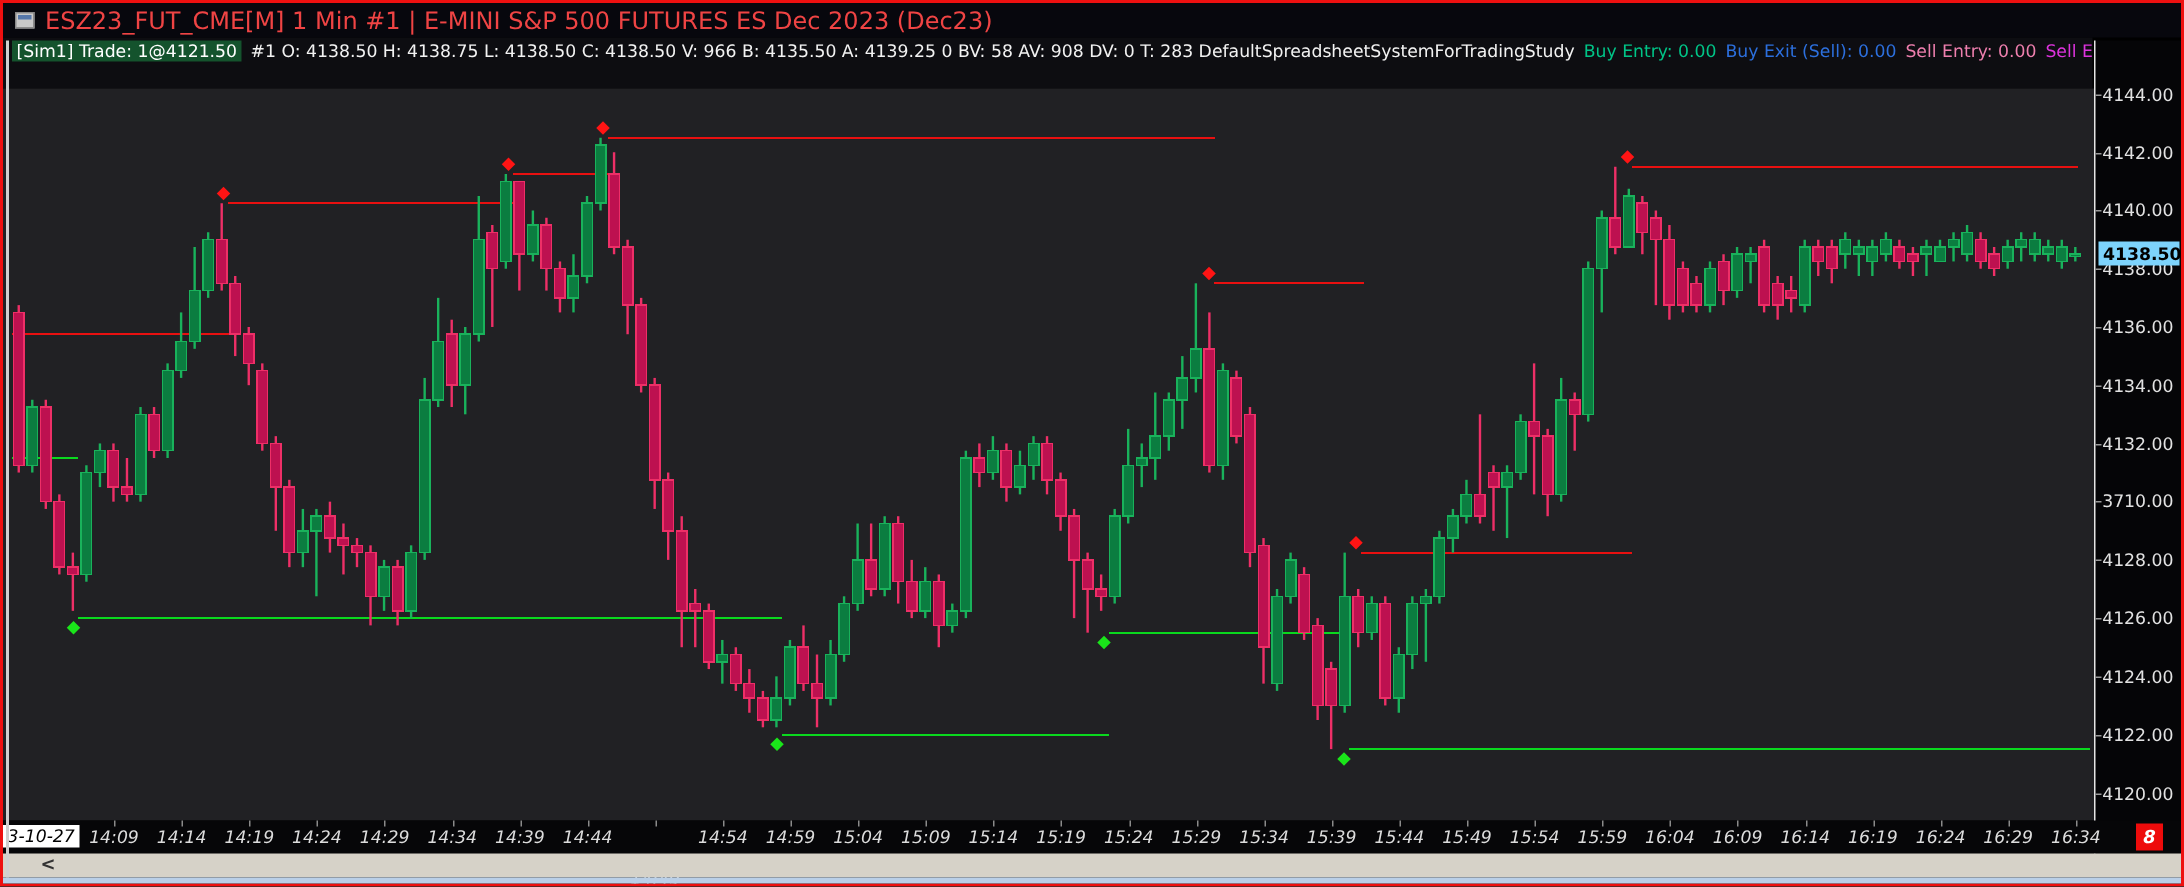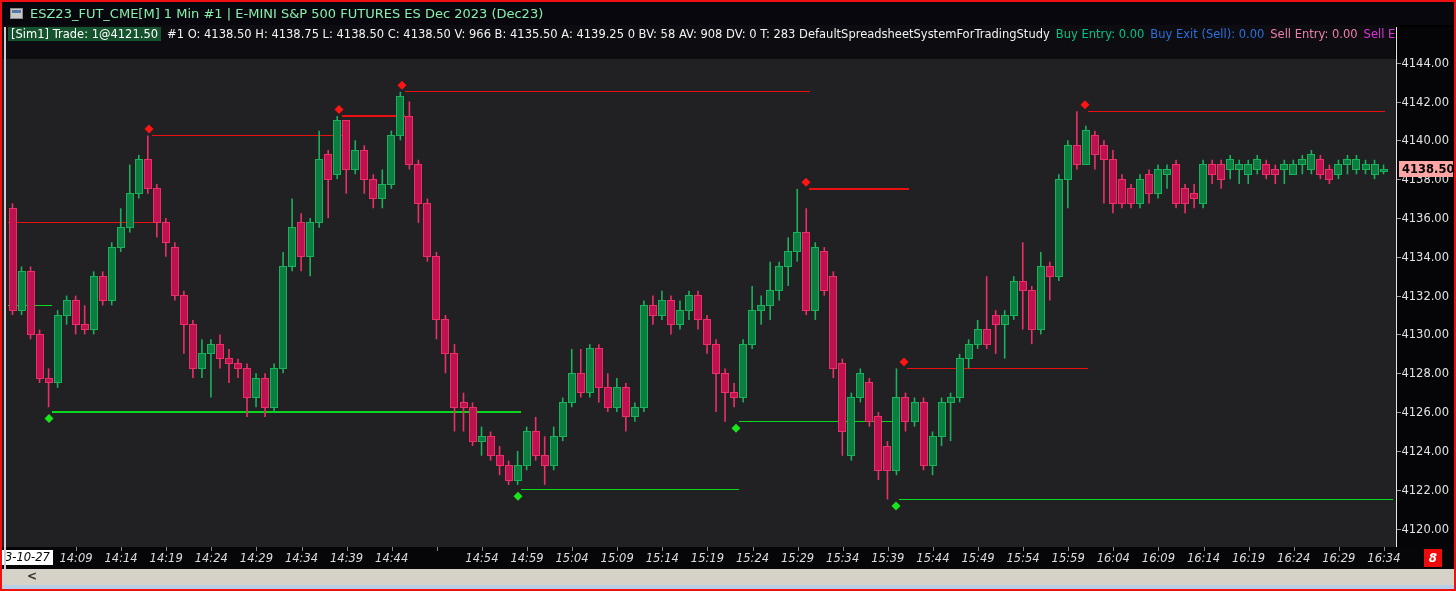--- a/index.html
+++ b/index.html
@@ -5,21 +5,21 @@
   * { margin:0; padding:0; box-sizing:border-box; }
   html,body { background:#4a4a4a; }
   .window {
     position:relative; width:1456px; height:591px;
     border:2px solid #ee1010; background:#000;
     font-family:"DejaVu Sans","Liberation Sans",sans-serif;
     overflow:hidden;
   }
   .titlebar {
     position:absolute; left:0; top:0; width:1452px; height:23px;
-    background:#07070d; color:#86efac; font-size:13px;
+    background:#07070d; color:#ef4444; font-size:16px;
     display:flex; align-items:center; white-space:nowrap;
   }
   .app-icon { display:inline-block; width:13px; height:11px; margin:0 7px 0 8px;
     background:#c8c8c8; border:1px solid #8a8a8a; position:relative; }
   .app-icon::after{ content:""; position:absolute; left:1px; top:1px; right:1px; height:3px; background:#5577aa;}
   .infobar {
     position:absolute; left:0; top:23px; width:1393px; height:34px;
     background:#0d0d11; color:#f2f2f2; font-size:11.5px; line-height:16px;
     padding:1px 0 0 6px; white-space:nowrap; overflow:hidden;
   }
@@ -31,21 +31,21 @@
   }
   .price-axis {
     position:absolute; left:1394px; top:25px; width:58px; height:542px;
     background:#050507; border-left:1px solid #e6e6e6; color:#e2e2e2;
     font-size:11.5px;
   }
   .plabel { position:absolute; right:5px; height:14px; line-height:14px; }
   .ptick  { position:absolute; left:0; width:4px; height:1px; background:#9a9a9a; }
   .price-tag {
     position:absolute; left:2px; width:54px; height:16px; line-height:16px;
-    background:#fca5a5; color:#000; font-size:11.5px; padding-left:3px; font-weight:bold;
+    background:#7dd3fc; color:#000; font-size:11.5px; padding-left:3px; font-weight:bold;
   }
   .time-axis {
     position:absolute; left:0; top:545px; width:1452px; height:22px;
     background:#060608; color:#dcdcdc; font-size:11.5px;font-style:italic;
   }
   .tlabel { position:absolute; top:4px; width:40px; text-align:center; }
   .ttick  { position:absolute; top:0; width:1px; height:4px; background:#8a8a8a; }
   .date-chip { position:absolute; left:0; top:3px; background:#fff; color:#000; padding:0 3px; height:15px; line-height:15px; }
   .chart-badge {
     position:absolute; right:12px; top:2px; width:18px; height:18px;
@@ -425,21 +425,21 @@
       <div class="plabel" style="top: 106.34px;">4140.00</div>
       <div class="ptick" style="top: 152.16px;"></div>
       <div class="plabel" style="top: 145.16px;">4138.00</div>
       <div class="ptick" style="top: 190.98px;"></div>
       <div class="plabel" style="top: 183.98px;">4136.00</div>
       <div class="ptick" style="top: 229.8px;"></div>
       <div class="plabel" style="top: 222.8px;">4134.00</div>
       <div class="ptick" style="top: 268.62px;"></div>
       <div class="plabel" style="top: 261.62px;">4132.00</div>
       <div class="ptick" style="top: 307.44px;"></div>
-      <div class="plabel" style="top: 300.44px;">4130.00</div>
+      <div class="plabel" style="top: 300.44px;">3710.00</div>
       <div class="ptick" style="top: 346.26px;"></div>
       <div class="plabel" style="top: 339.26px;">4128.00</div>
       <div class="ptick" style="top: 385.08px;"></div>
       <div class="plabel" style="top: 378.08px;">4126.00</div>
       <div class="ptick" style="top: 423.9px;"></div>
       <div class="plabel" style="top: 416.9px;">4124.00</div>
       <div class="ptick" style="top: 462.72px;"></div>
       <div class="plabel" style="top: 455.72px;">4122.00</div>
       <div class="ptick" style="top: 501.54px;"></div>
       <div class="plabel" style="top: 494.54px;">4120.00</div>

